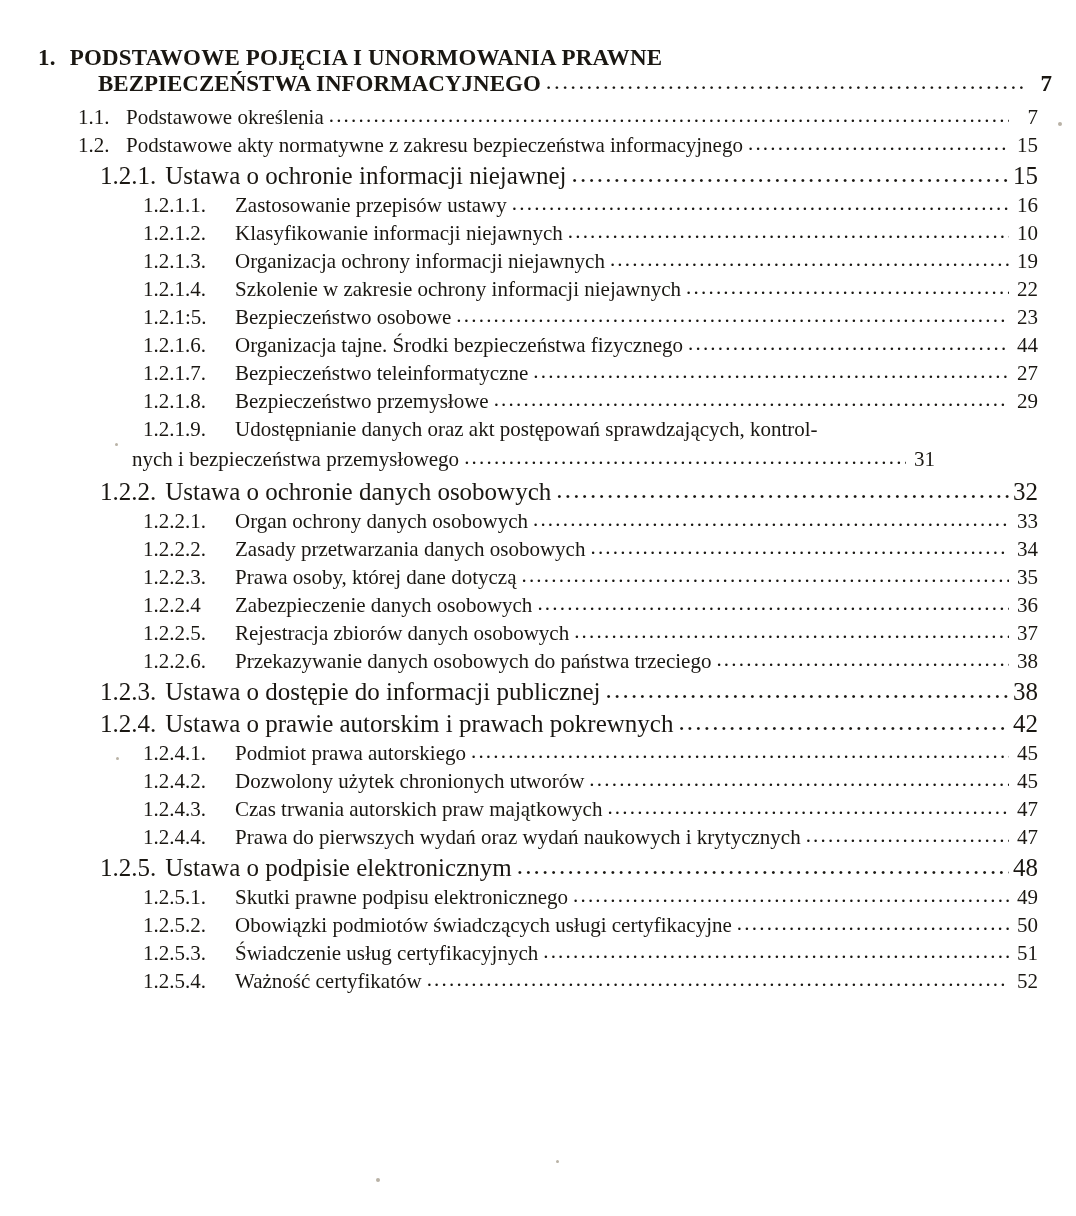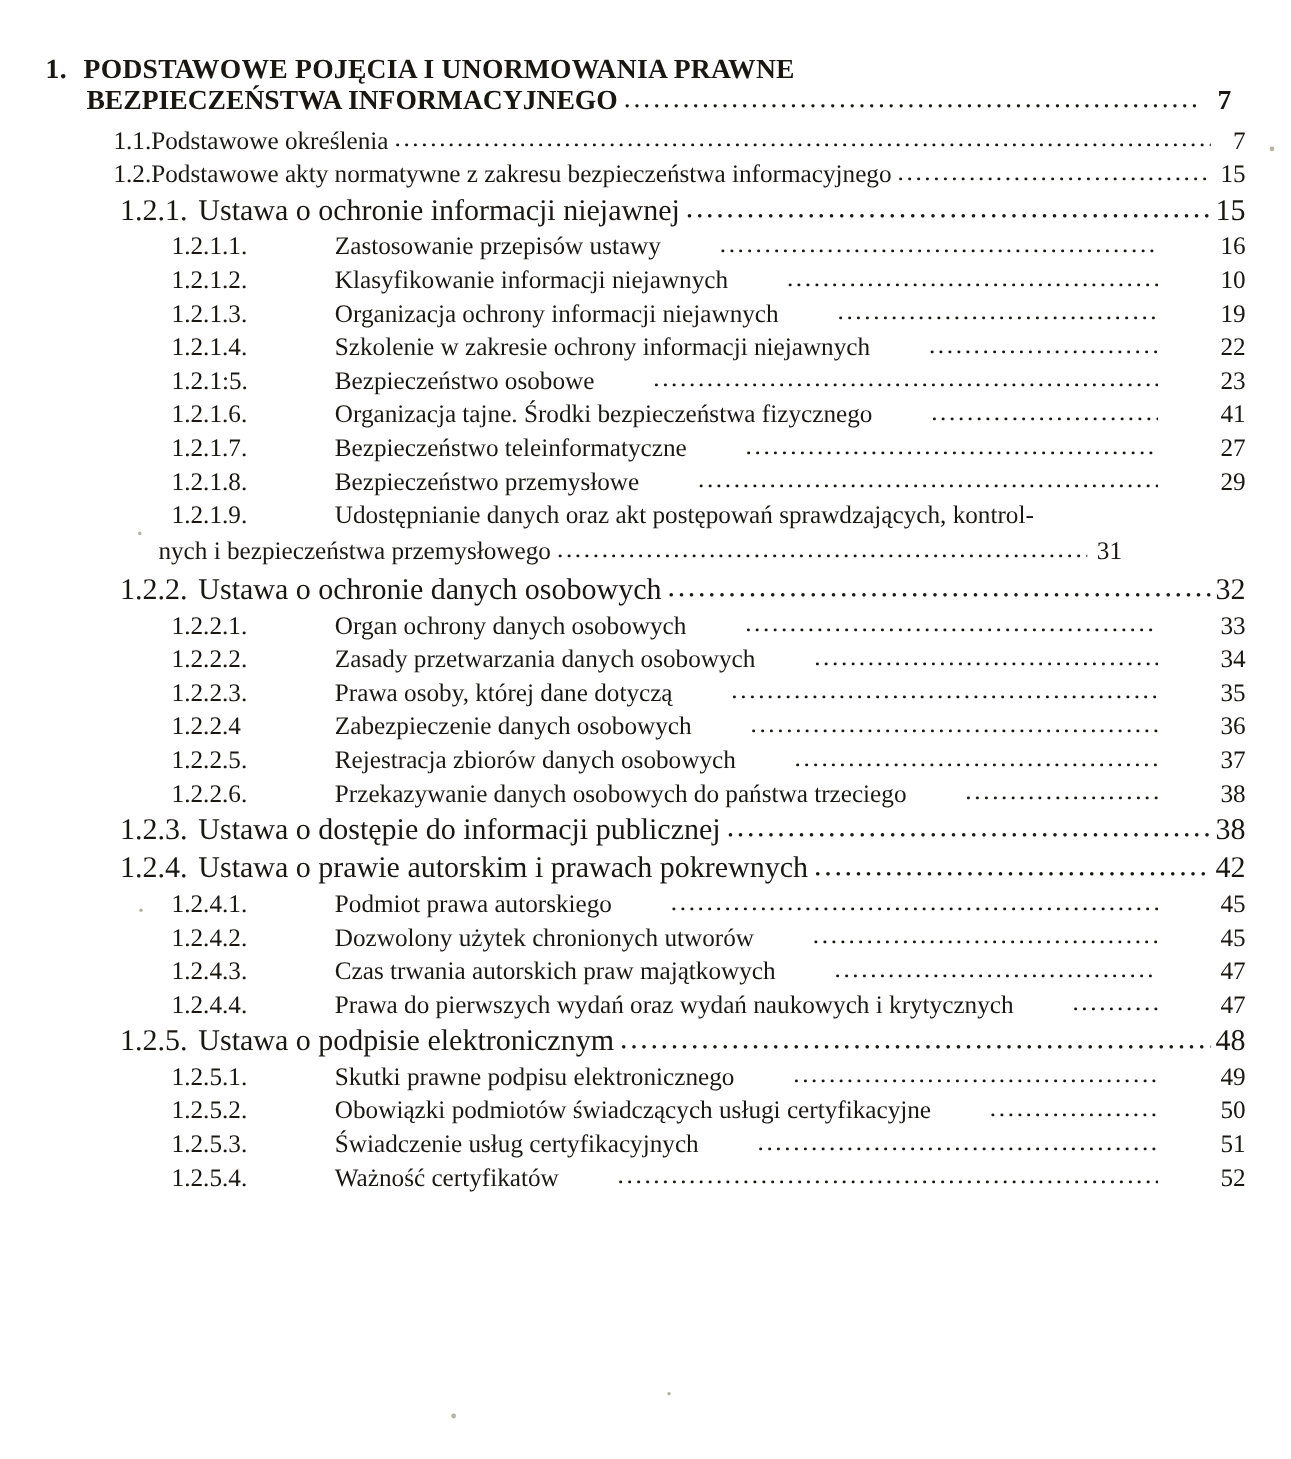--- a/index.html
+++ b/index.html
@@ -67,51 +67,50 @@
     font-weight: bold;
     letter-spacing: 0.2px;
     margin-bottom: 2px;
   }
   .lvl1 .num { margin-right: 14px; }
   .lvl1-line2 {
     display: flex;
     align-items: center;
     font-size: 23px;
     font-weight: bold;
-    margin-left: 34px;
+    margin-left: 60px;
     margin-bottom: 10px;
     width: calc(100% - 46px);
   }
   .lvl1-line2 .leader { letter-spacing: 2.4px; font-weight: normal; }
 
   
   .lvl2 {
     font-size: 21px;
     margin-left: 40px;
     width: calc(100% - 40px);
     margin-bottom: 7px;
   }
-  .lvl2 .num { width: 48px; text-align: right; }
+  .lvl2 .num { width: 48px; }
 
   
   .lvl3 {
     font-size: 25px;
     margin-left: 62px;
     width: calc(100% - 62px);
     margin-bottom: 7px;
   }
   .lvl3 .num { margin-right: 9px; }
 
   
   .lvl4 {
     font-size: 21px;
     margin-left: 105px;
     width: calc(100% - 105px);
     margin-bottom: 7px;
-    gap: 44px;
   }
   .lvl4 .num { width: 92px; }
 
   
   .lvl4-wrap {
     display: flex;
     align-items: flex-start;
     font-size: 21px;
     margin-left: 94px;
     width: calc(100% - 197px);
@@ -201,21 +200,21 @@
       <span class="num">1.2.1:5.</span>
       <span class="title">Bezpieczeństwo osobowe</span>
       <span class="leader">............................................................................................................................</span>
       <span class="pageno">23</span>
     </div>
 
     <div class="entry lvl4">
       <span class="num">1.2.1.6.</span>
       <span class="title">Organizacja tajne. Środki bezpieczeństwa fizycznego</span>
       <span class="leader">............................................................................................................................</span>
-      <span class="pageno">41</span>
+      <span class="pageno">44</span>
     </div>
 
     <div class="entry lvl4">
       <span class="num">1.2.1.7.</span>
       <span class="title">Bezpieczeństwo teleinformatyczne</span>
       <span class="leader">............................................................................................................................</span>
       <span class="pageno">27</span>
     </div>
 
     <div class="entry lvl4">

